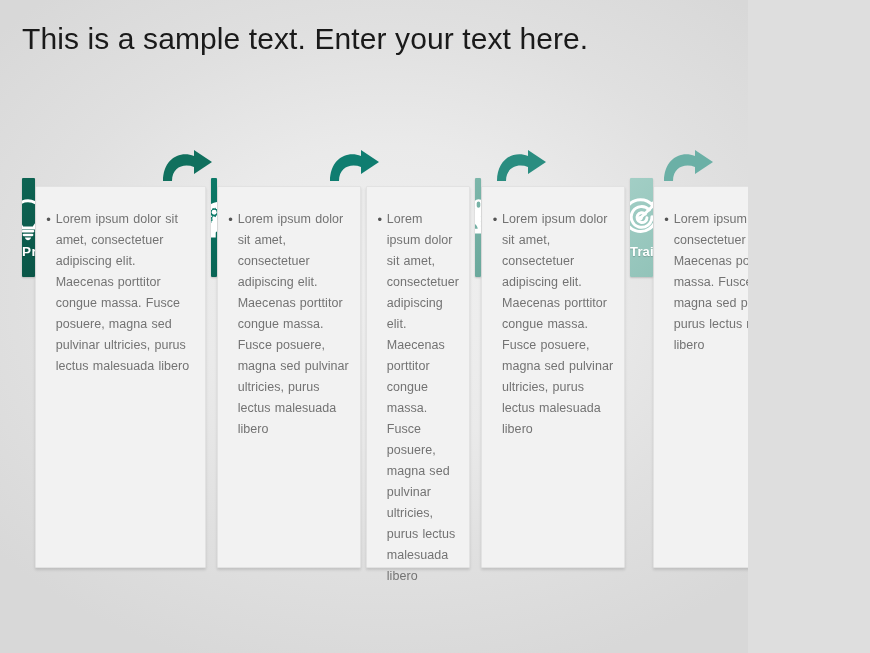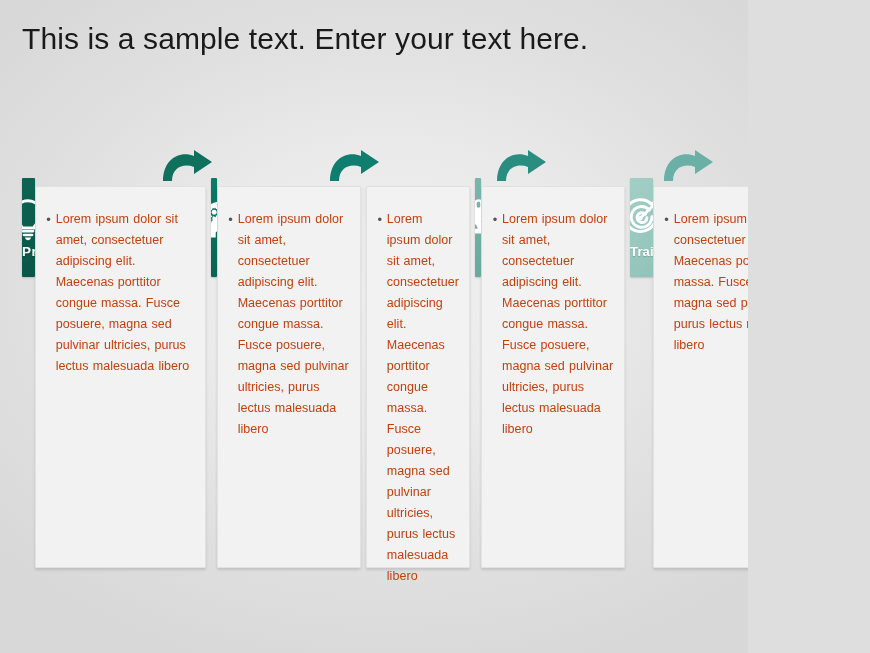--- a/index.html
+++ b/index.html
@@ -107,21 +107,21 @@
     width: 14px;
     text-align: center;
     font-size: 13px;
     line-height: 21px;
     color: #555;
   }
   .btext {
     flex: 1 1 auto;
     font-size: 12.5px;
     line-height: 21px;
-    color: #c2410c;
+    color: #737373;
     letter-spacing: 0.05px;
     word-spacing: 0.6px;
   }
 
   
   .arrow {
     position: absolute;
     top: 148px;
     width: 62px;
     height: 34px;

